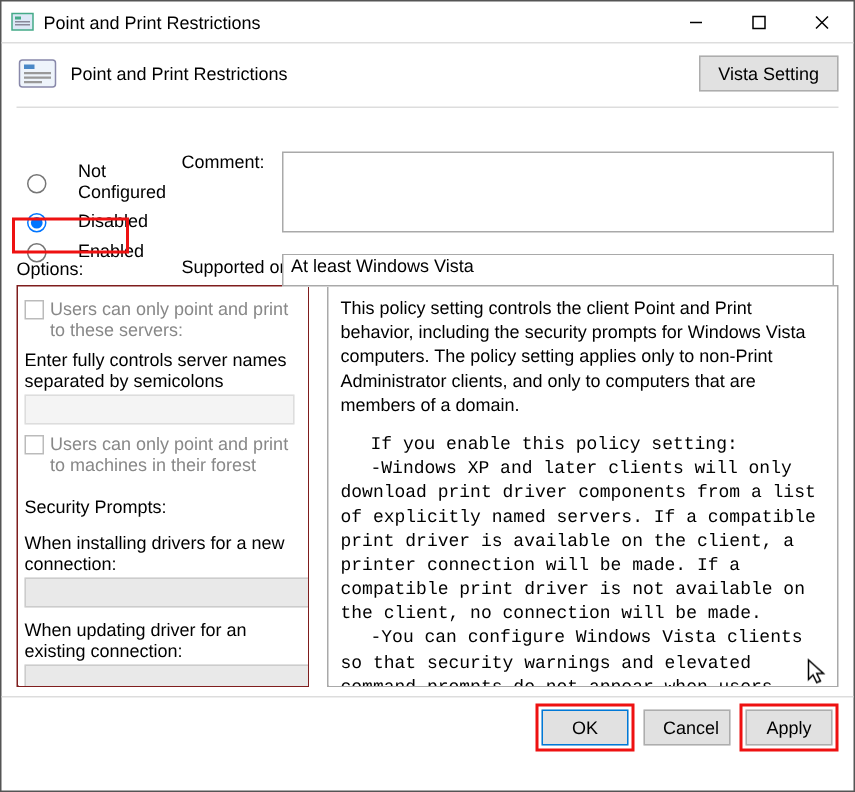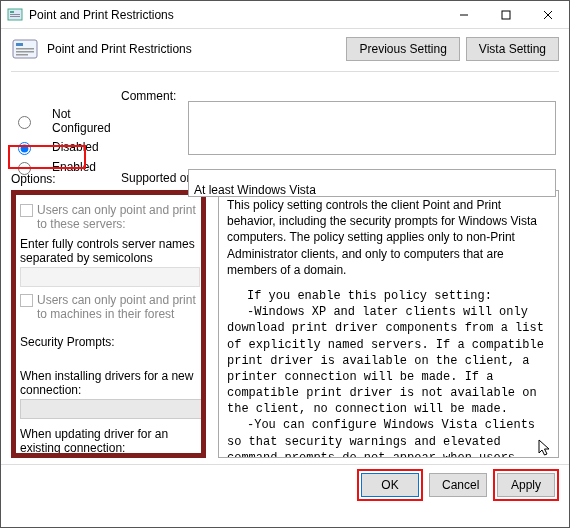--- a/index.html
+++ b/index.html
@@ -11,32 +11,32 @@
   .tbtn { width: 42px; height: 27px; display: flex; align-items: center; justify-content: center; }
   .tbtn svg { width: 10px; height: 10px; }
   .header { display: flex; align-items: center; padding: 8px 10px; }
   .header .hicon { width: 30px; height: 24px; margin-right: 6px; display:inline-block;}
   .header .htitle { flex: 1; }
   .navbtns { display: flex; gap: 6px; }
   button.win { background: #e1e1e1; border: 1px solid #adadad; padding: 4px 12px; height: 24px; }
   .divider { height: 1px; background: #ddd; margin: 2px 10px; }
   .radios { position: absolute; left: 12px; top: 74px; width: 100px; }
   .radio-row { display: flex; align-items: center; margin: 4px 0; gap: 18px; }
-  .comment-lbl { position: absolute; left: 120px; top: 60px; }
+  .comment-lbl { position: absolute; left: 120px; top: 72px; }
   .comment-box { position: absolute; left: 187px; top: 72px; width: 368px; height: 54px; border: 1px solid #a9a9a9; background:#fff; resize:none; overflow-y:scroll; }
   .support-lbl { position: absolute; left: 120px; top: 142px; }
-  .support-box { position: absolute; left: 187px; top: 140px; width: 368px; height: 22px; border:1px solid #a9a9a9; background:#fff; padding:13px 5px; overflow-y:scroll; }
+  .support-box { position: absolute; left: 187px; top: 140px; width: 368px; height: 22px; border:1px solid #a9a9a9; background:#fff; padding:0 5px; overflow-y:scroll; }
   .support-inner { white-space:nowrap; }
   .redbox { border: 2px solid #e11; }
   .red-disabled { position: absolute; left: 7px; top: 116px; width: 78px; height: 24px; pointer-events:none; }
   .midrow { display:flex; padding: 0 10px; margin-top: 98px; }
   .optcol { width: 195px; }
   .helpcol { flex:1; margin-left: 12px; }
   .lbl { display:block; margin-bottom:4px; }
-  .options-panel { border:5px solid #7f1d1d; height:268px; overflow:scroll; padding:6px 4px; background:#fff; color:#000; }
+  .options-panel { border:1px solid #7f1d1d; height:268px; overflow:scroll; padding:6px 4px; background:#fff; color:#000; }
   .options-panel .dis { color:#888; }
   .chk { display:flex; gap:4px; align-items:flex-start; margin:2px 0; }
   .chkbox { width:13px; height:13px; border:1px solid #bbb; flex:0 0 13px; margin-top:1px;}
   .textfield { width: 180px; height:20px; border:1px solid #ddd; background:#f4f4f4; margin:2px 0 6px 0;}
   .combo { width:220px; height:20px; background:#e9e9e9; border:1px solid #ccc; display:flex; align-items:center; justify-content:flex-end; margin:2px 0 8px 0;}
   .combo .chev { width:18px; text-align:center; color:#666;}
   .help-panel { border:1px solid #a9a9a9; height:268px; overflow-y:scroll; padding:6px 8px; background:#fff; line-height:1.35; }
   .help-panel p { margin: 0 0 10px 0; }
   .indent { text-indent: 20px; font-family: Liberation Mono, monospace; }
   .footer { height:40px; display:flex; align-items:center; justify-content:flex-end; gap:10px; padding:0 14px; border-top:1px solid #ddd; margin-top:6px;}
@@ -84,21 +84,20 @@
         <svg viewBox="0 0 30 24">
             <rect x="2" y="3" width="24" height="18" rx="2" fill="#eef4fb" stroke="#88a"></rect>
             <rect x="5" y="6" width="7" height="3" fill="#4a88c7"></rect>
             <rect x="5" y="11" width="18" height="1.5" fill="#999"></rect>
             <rect x="5" y="14" width="18" height="1.5" fill="#999"></rect>
             <rect x="5" y="17" width="12" height="1.5" fill="#999"></rect>
           </svg>
       </span>
       <span class="htitle">Point and Print Restrictions</span>
       <div class="navbtns">
-        <button class="win">Previous Setting</button>
         <button class="win">Vista Setting</button>
       </div>
     </div>
     <div class="divider"></div>
 
     <div class="radios">
       <label class="radio-row">
         <input type="radio" name="state" style="">
         <span>Not Configured</span>
       </label>
@@ -129,21 +128,21 @@
         <div class="chk dis">
           <span class="chkbox"></span>
           <span>Users can only point and print to these servers:</span>
         </div>
         <div style="margin:6px 0 2px 0;">Enter fully controls server names separated by semicolons</div>
         <div class="textfield"></div>
         <div class="chk dis">
           <span class="chkbox"></span>
           <span>Users can only point and print to machines in their forest</span>
         </div>
-        <div style="margin:14px 0 20px 0;">Security Prompts:</div>
+        <div style="margin:14px 0 10px 0;">Security Prompts:</div>
         <div>When installing drivers for a new connection:</div>
         <div class="combo">
             <span class="chev">▾</span>
           </div>
         <div>When updating driver for an existing connection:</div>
         <div class="combo">
             <span class="chev">▾</span>
           </div>
       </div>
     </div>

